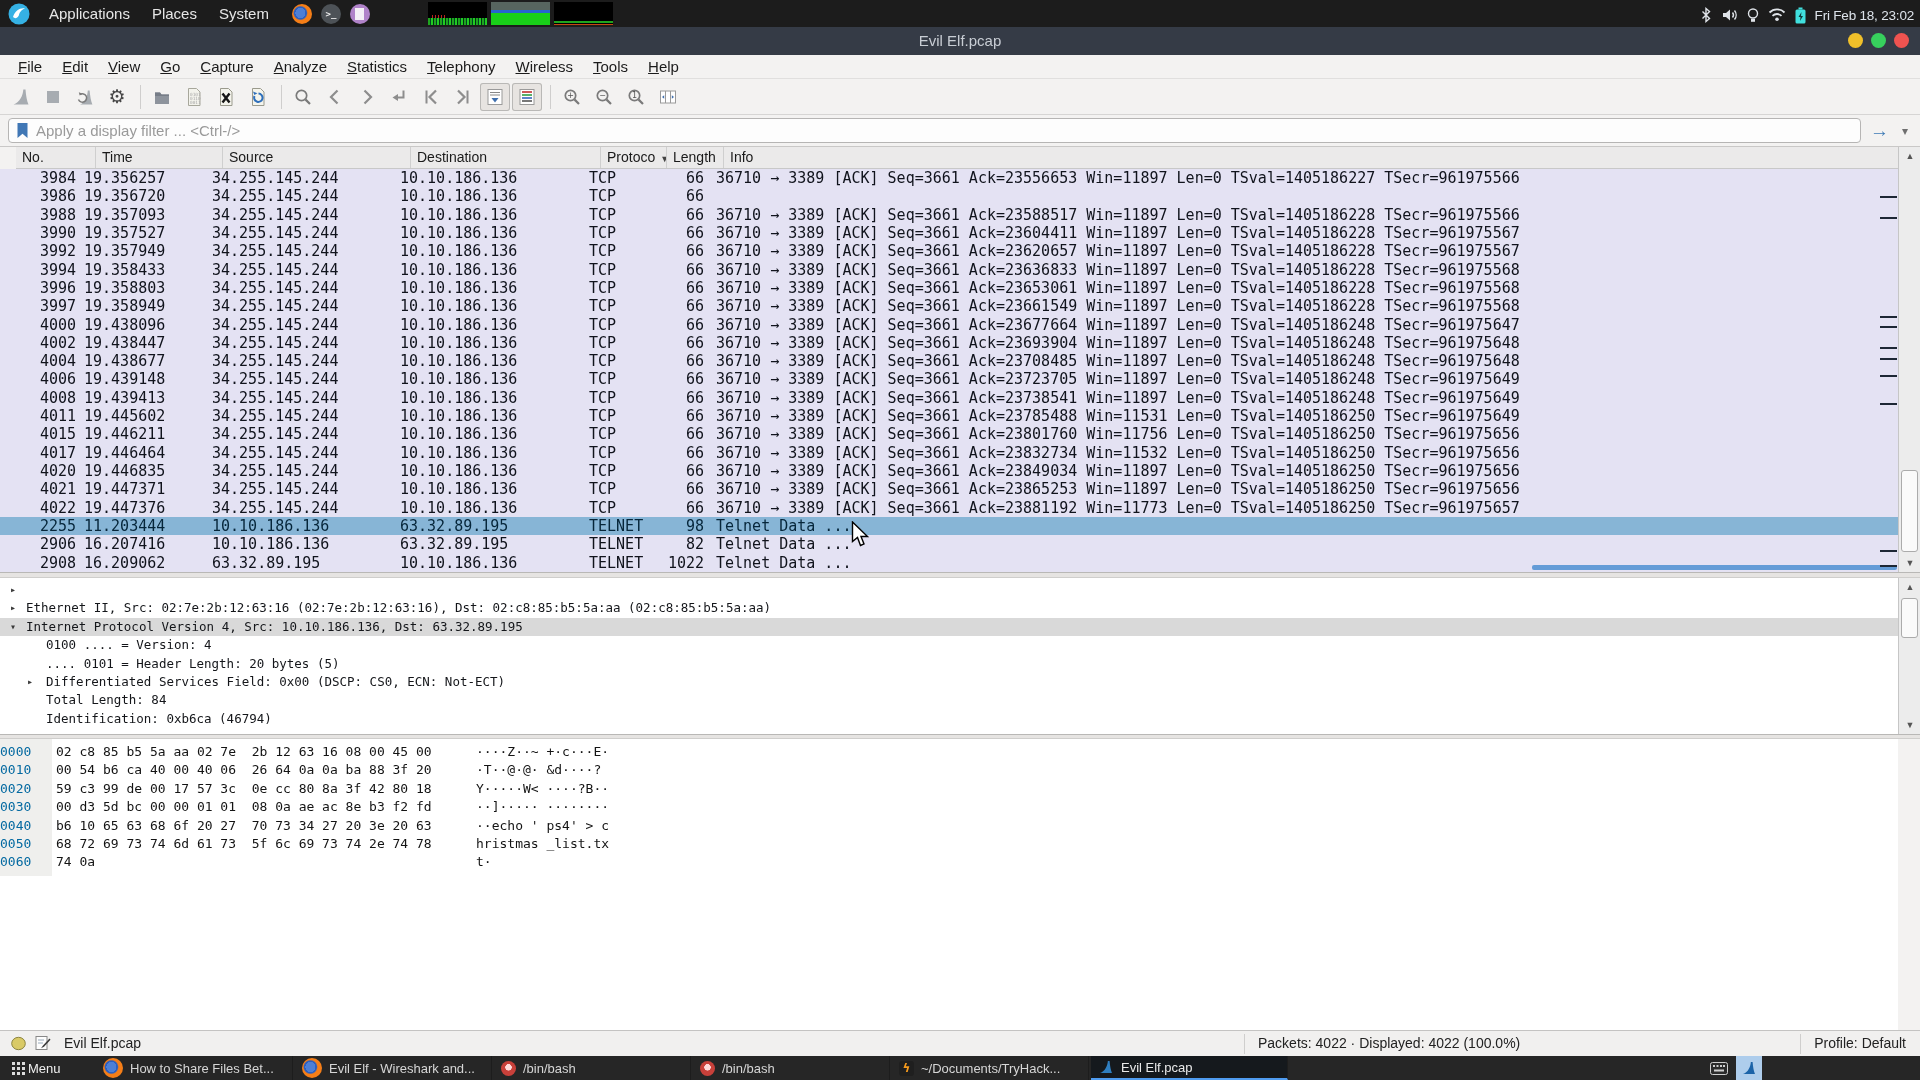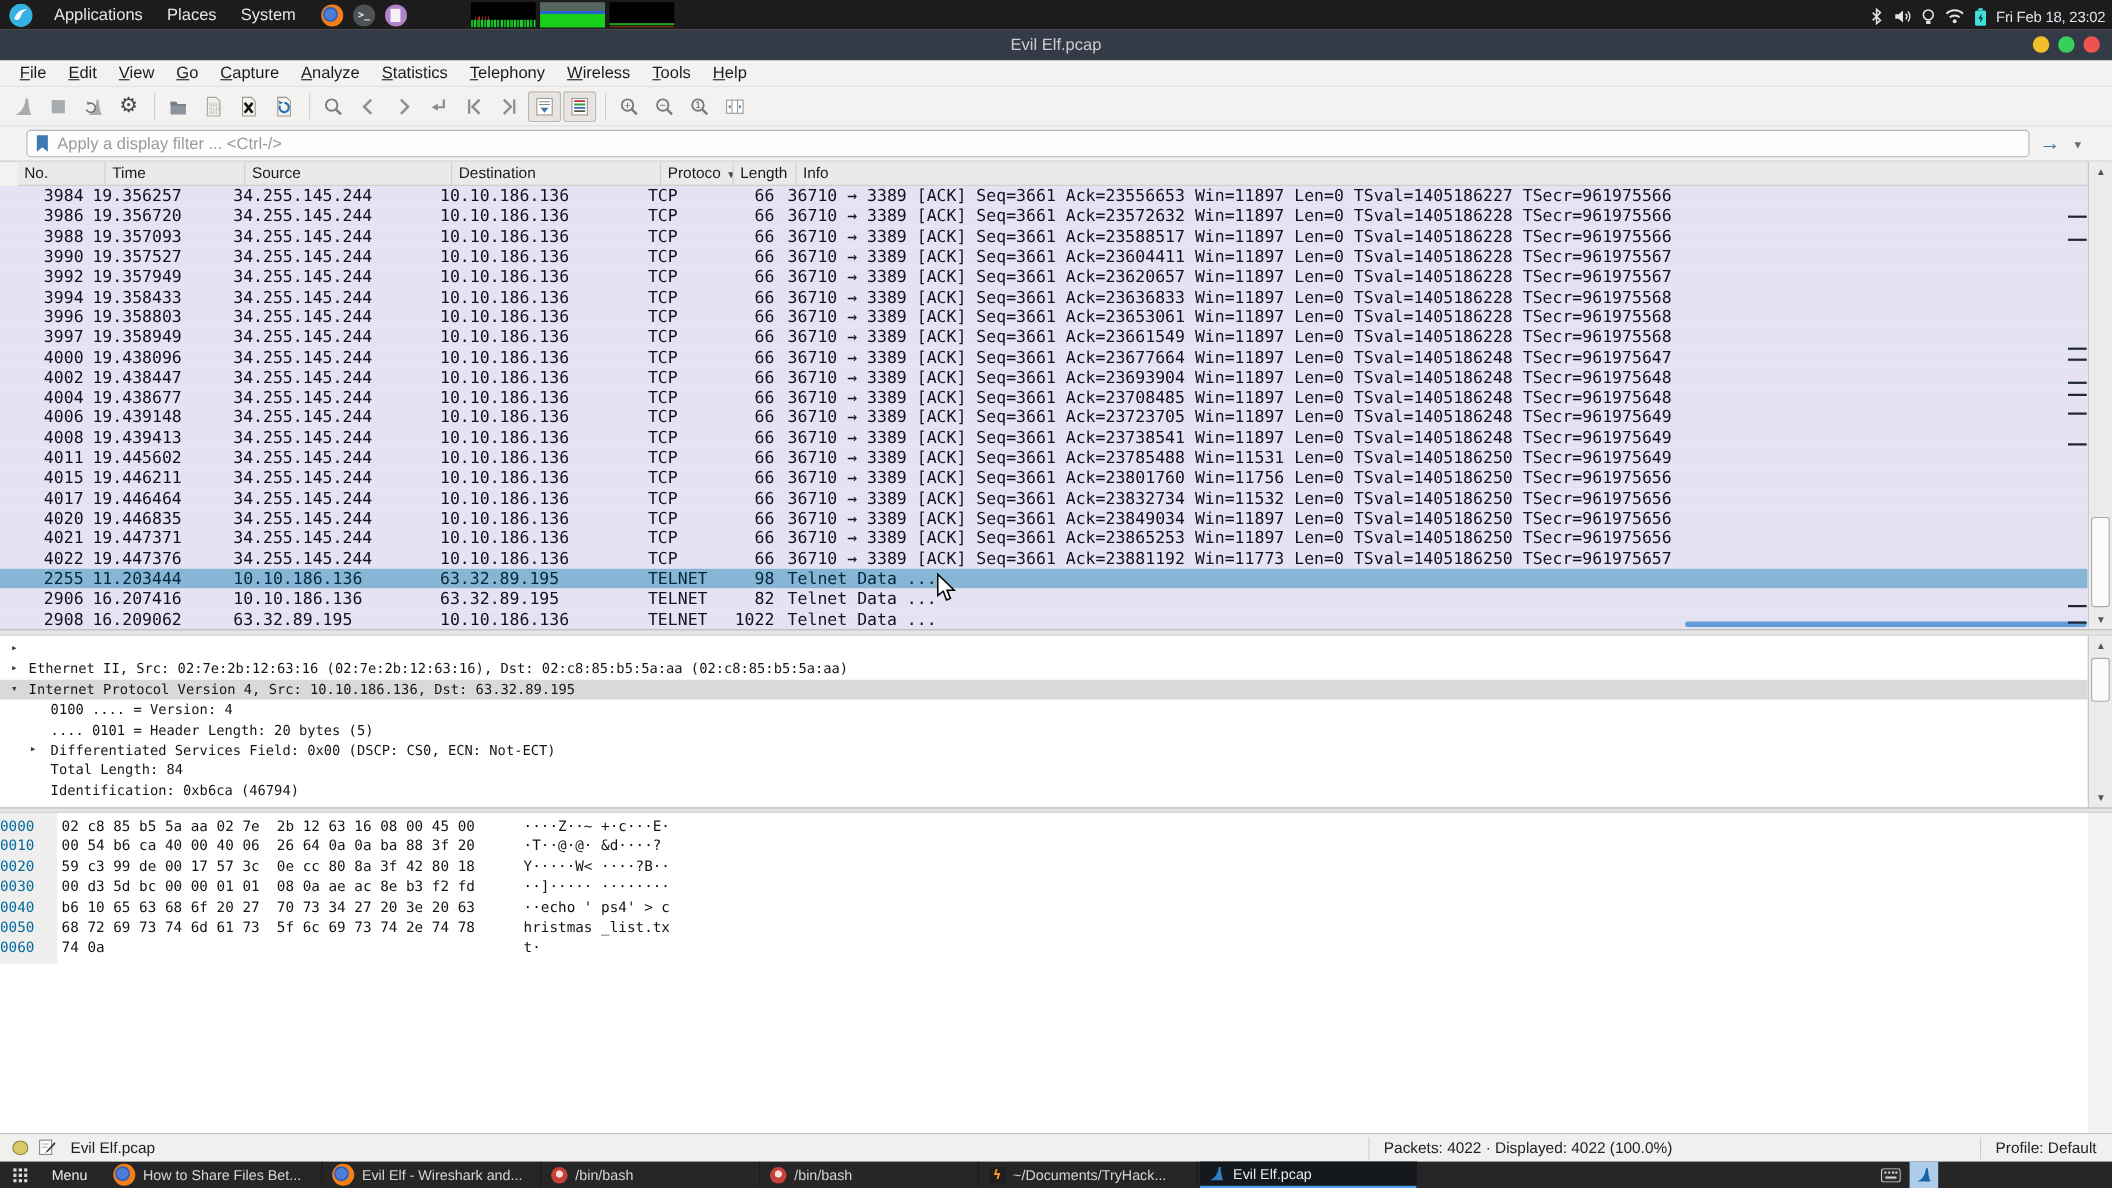--- a/index.html
+++ b/index.html
@@ -34,21 +34,21 @@
   .mi{padding:0 10px;height:24px;line-height:23px;cursor:default}
   .mi u{text-decoration:underline}
 
   
   #toolbar{position:absolute;left:0;top:79px;width:1920px;height:36px;background:#f3f2f1;border-bottom:1px solid #d6d5d4;display:flex;align-items:center;padding-left:6px}
   .tb{width:30px;height:28px;display:flex;align-items:center;justify-content:center;border-radius:3px;margin-right:2px}
   .tb.pressed{background:#e7e4e1;box-shadow:inset 0 0 0 1px #b9b8b6}
   .tbsep{width:1px;height:24px;background:#cfcecd;margin:0 6px}
 
   
-  #filterbar{position:absolute;left:0;top:115px;width:1920px;height:32px;background:#f3f2f1;border-bottom:1px solid #c9c8c7;display:flex;align-items:center;padding:0 24px;gap:6px}
+  #filterbar{position:absolute;left:0;top:115px;width:1920px;height:32px;background:#f3f2f1;border-bottom:1px solid #c9c8c7;display:flex;align-items:center;padding:0 8px;gap:6px}
   .fwrap{flex:1;height:25px;background:#fdfdfd;border:1px solid #b6b5b4;border-radius:4px;display:flex;align-items:center;padding:0 7px;gap:7px}
   .fwrap input{border:none;outline:none;flex:1;font-size:15px;color:#333;background:transparent;font-family:"Liberation Sans",sans-serif}
   .fwrap input::placeholder{color:#9a9a9a}
   .fapply{color:#3d7ab5;font-size:19px;line-height:1;padding:0 3px}
   .fcaret{color:#6f6f6f;font-size:12px;padding:0 4px}
 
   
   #pkthead{position:absolute;left:16px;top:147px;width:1898px;height:22px;background:#ebeaea;border-bottom:1px solid #c8c8c8;font-size:14px;color:#1a1a1a;overflow:hidden}
   .hcell{position:absolute;top:0;height:22px;line-height:21px;padding-left:6px;border-right:1px solid #cfcfcf;white-space:nowrap;overflow:hidden}
   .hsort{font-size:9px;color:#444;margin-left:5px}
@@ -89,21 +89,21 @@
   
   #statusbar{position:absolute;left:0;top:1030px;width:1920px;height:26px;background:#f1f0ef;border-top:1px solid #c4c3c2;font-size:14px;color:#222}
   #statusbar .sicons{position:absolute;left:10px;top:4px;display:flex;gap:8px;align-items:center}
   #statusbar .sfile{position:absolute;left:64px;top:0;line-height:25px}
   #statusbar .spkts{position:absolute;left:1258px;top:0;line-height:25px}
   #statusbar .sprof{position:absolute;right:14px;top:0;line-height:25px}
   .ssep{position:absolute;top:3px;width:1px;height:20px;background:#cfcecd}
 
   
   #taskbar{position:absolute;left:0;top:1056px;width:1920px;height:24px;background:#262626;color:#d6d6d6;font-size:13px}
-  .menu-btn{position:absolute;left:8px;top:0;height:24px;display:flex;align-items:center;gap:22px;padding:0 4px;color:#eee}
+  .menu-btn{position:absolute;left:8px;top:0;height:24px;display:flex;align-items:center;gap:3px;padding:0 4px;color:#eee}
   .titem{position:absolute;top:0;height:24px;width:197px;display:flex;align-items:center;gap:7px;padding:0 7px;overflow:hidden;white-space:nowrap;border-right:1px solid #1d1d1d}
   .titem.active{background:#15191d;border-bottom:2px solid #4f9cf0;color:#eaeaea}
   .tic{display:inline-block;width:15px;height:15px;border-radius:50%;flex:0 0 auto}
   .tbx{flex:0 0 auto;display:flex;align-items:center;justify-content:center}
   .ttray{position:absolute;top:0;height:24px;display:flex;align-items:center}
   #ws-tray{position:absolute;left:1736px;top:0;width:26px;height:24px;background:#aecdec;display:flex;align-items:center;justify-content:center}
 
   .cursor{position:absolute;z-index:99}
 </style>
 </head>
@@ -357,21 +357,21 @@
       <span class="hcell" style="left: 0px; width: 80px;">No.</span>
       <span class="hcell" style="left: 80px; width: 127px;">Time</span>
       <span class="hcell" style="left: 207px; width: 188px;">Source</span>
       <span class="hcell" style="left: 395px; width: 190px;">Destination</span>
       <span class="hcell" style="left: 585px; width: 66px;">Protoco<span class="hsort">▼</span></span>
       <span class="hcell" style="left: 651px; width: 57px;">Length</span>
       <span class="hcell" style="left: 708px; width: 1190px;">Info</span>
     </div>
   <div id="pktrows">
       <div class="prow" style="top: 0px;"><span class="pc c-no">3984</span><span class="pc c-time">19.356257</span><span class="pc c-src">34.255.145.244</span><span class="pc c-dst">10.10.186.136</span><span class="pc c-proto">TCP</span><span class="pc c-len">66</span><span class="pc c-info">36710 → 3389 [ACK] Seq=3661 Ack=23556653 Win=11897 Len=0 TSval=1405186227 TSecr=961975566</span></div>
-      <div class="prow" style="top: 18.318px;"><span class="pc c-no">3986</span><span class="pc c-time">19.356720</span><span class="pc c-src">34.255.145.244</span><span class="pc c-dst">10.10.186.136</span><span class="pc c-proto">TCP</span><span class="pc c-len">66</span><span class="pc c-info">36710 → 3389 [ACK] Seq=3661 Ack=23572632 Win=11897 Len=0 TSval=1405186228 TSecr=961975566</span></div>
+      <div class="prow" style="top: 18.318px;"><span class="pc c-no">3986</span><span class="pc c-time">19.356720</span><span class="pc c-src">34.255.145.244</span><span class="pc c-dst">10.10.186.136</span><span class="pc c-proto">TCP</span><span class="pc c-len">66</span></div>
       <div class="prow" style="top: 36.636px;"><span class="pc c-no">3988</span><span class="pc c-time">19.357093</span><span class="pc c-src">34.255.145.244</span><span class="pc c-dst">10.10.186.136</span><span class="pc c-proto">TCP</span><span class="pc c-len">66</span><span class="pc c-info">36710 → 3389 [ACK] Seq=3661 Ack=23588517 Win=11897 Len=0 TSval=1405186228 TSecr=961975566</span></div>
       <div class="prow" style="top: 54.954px;"><span class="pc c-no">3990</span><span class="pc c-time">19.357527</span><span class="pc c-src">34.255.145.244</span><span class="pc c-dst">10.10.186.136</span><span class="pc c-proto">TCP</span><span class="pc c-len">66</span><span class="pc c-info">36710 → 3389 [ACK] Seq=3661 Ack=23604411 Win=11897 Len=0 TSval=1405186228 TSecr=961975567</span></div>
       <div class="prow" style="top: 73.272px;"><span class="pc c-no">3992</span><span class="pc c-time">19.357949</span><span class="pc c-src">34.255.145.244</span><span class="pc c-dst">10.10.186.136</span><span class="pc c-proto">TCP</span><span class="pc c-len">66</span><span class="pc c-info">36710 → 3389 [ACK] Seq=3661 Ack=23620657 Win=11897 Len=0 TSval=1405186228 TSecr=961975567</span></div>
       <div class="prow" style="top: 91.59px;"><span class="pc c-no">3994</span><span class="pc c-time">19.358433</span><span class="pc c-src">34.255.145.244</span><span class="pc c-dst">10.10.186.136</span><span class="pc c-proto">TCP</span><span class="pc c-len">66</span><span class="pc c-info">36710 → 3389 [ACK] Seq=3661 Ack=23636833 Win=11897 Len=0 TSval=1405186228 TSecr=961975568</span></div>
       <div class="prow" style="top: 109.908px;"><span class="pc c-no">3996</span><span class="pc c-time">19.358803</span><span class="pc c-src">34.255.145.244</span><span class="pc c-dst">10.10.186.136</span><span class="pc c-proto">TCP</span><span class="pc c-len">66</span><span class="pc c-info">36710 → 3389 [ACK] Seq=3661 Ack=23653061 Win=11897 Len=0 TSval=1405186228 TSecr=961975568</span></div>
       <div class="prow" style="top: 128.226px;"><span class="pc c-no">3997</span><span class="pc c-time">19.358949</span><span class="pc c-src">34.255.145.244</span><span class="pc c-dst">10.10.186.136</span><span class="pc c-proto">TCP</span><span class="pc c-len">66</span><span class="pc c-info">36710 → 3389 [ACK] Seq=3661 Ack=23661549 Win=11897 Len=0 TSval=1405186228 TSecr=961975568</span></div>
       <div class="prow" style="top: 146.544px;"><span class="pc c-no">4000</span><span class="pc c-time">19.438096</span><span class="pc c-src">34.255.145.244</span><span class="pc c-dst">10.10.186.136</span><span class="pc c-proto">TCP</span><span class="pc c-len">66</span><span class="pc c-info">36710 → 3389 [ACK] Seq=3661 Ack=23677664 Win=11897 Len=0 TSval=1405186248 TSecr=961975647</span></div>
       <div class="prow" style="top: 164.862px;"><span class="pc c-no">4002</span><span class="pc c-time">19.438447</span><span class="pc c-src">34.255.145.244</span><span class="pc c-dst">10.10.186.136</span><span class="pc c-proto">TCP</span><span class="pc c-len">66</span><span class="pc c-info">36710 → 3389 [ACK] Seq=3661 Ack=23693904 Win=11897 Len=0 TSval=1405186248 TSecr=961975648</span></div>
       <div class="prow" style="top: 183.18px;"><span class="pc c-no">4004</span><span class="pc c-time">19.438677</span><span class="pc c-src">34.255.145.244</span><span class="pc c-dst">10.10.186.136</span><span class="pc c-proto">TCP</span><span class="pc c-len">66</span><span class="pc c-info">36710 → 3389 [ACK] Seq=3661 Ack=23708485 Win=11897 Len=0 TSval=1405186248 TSecr=961975648</span></div>
       <div class="prow" style="top: 201.498px;"><span class="pc c-no">4006</span><span class="pc c-time">19.439148</span><span class="pc c-src">34.255.145.244</span><span class="pc c-dst">10.10.186.136</span><span class="pc c-proto">TCP</span><span class="pc c-len">66</span><span class="pc c-info">36710 → 3389 [ACK] Seq=3661 Ack=23723705 Win=11897 Len=0 TSval=1405186248 TSecr=961975649</span></div>

